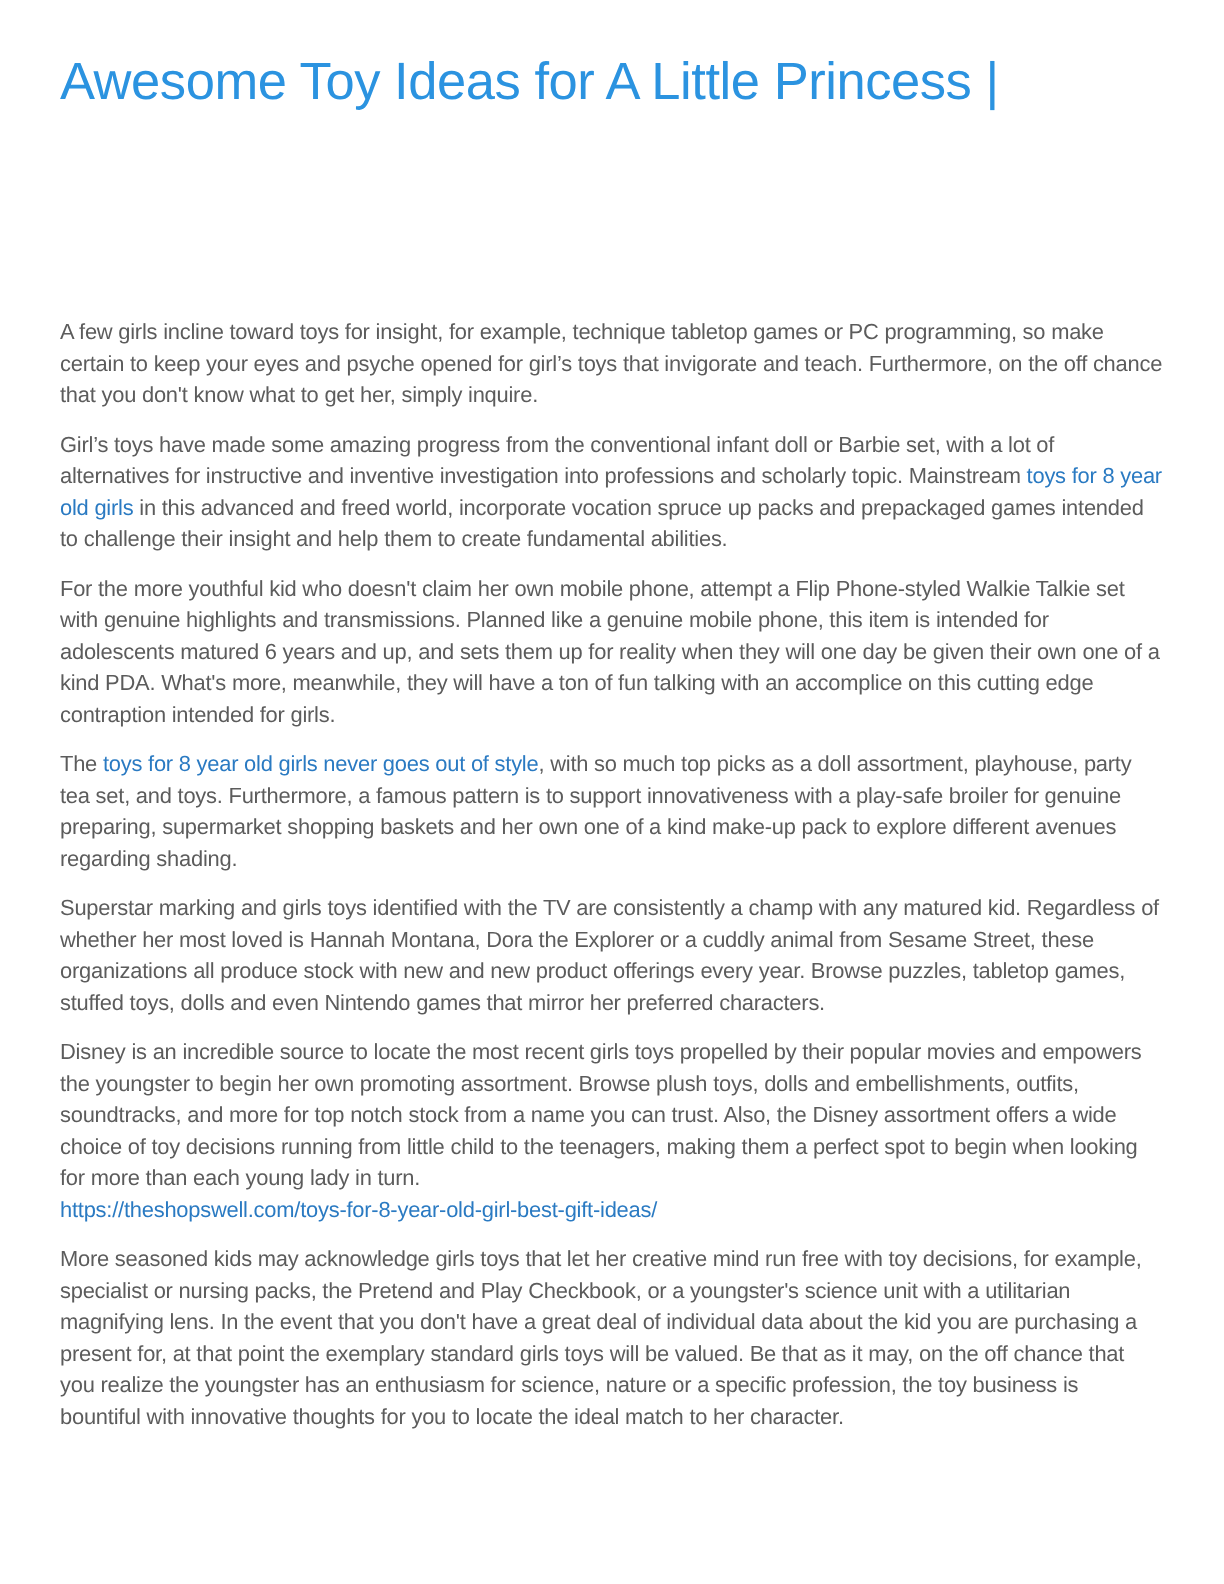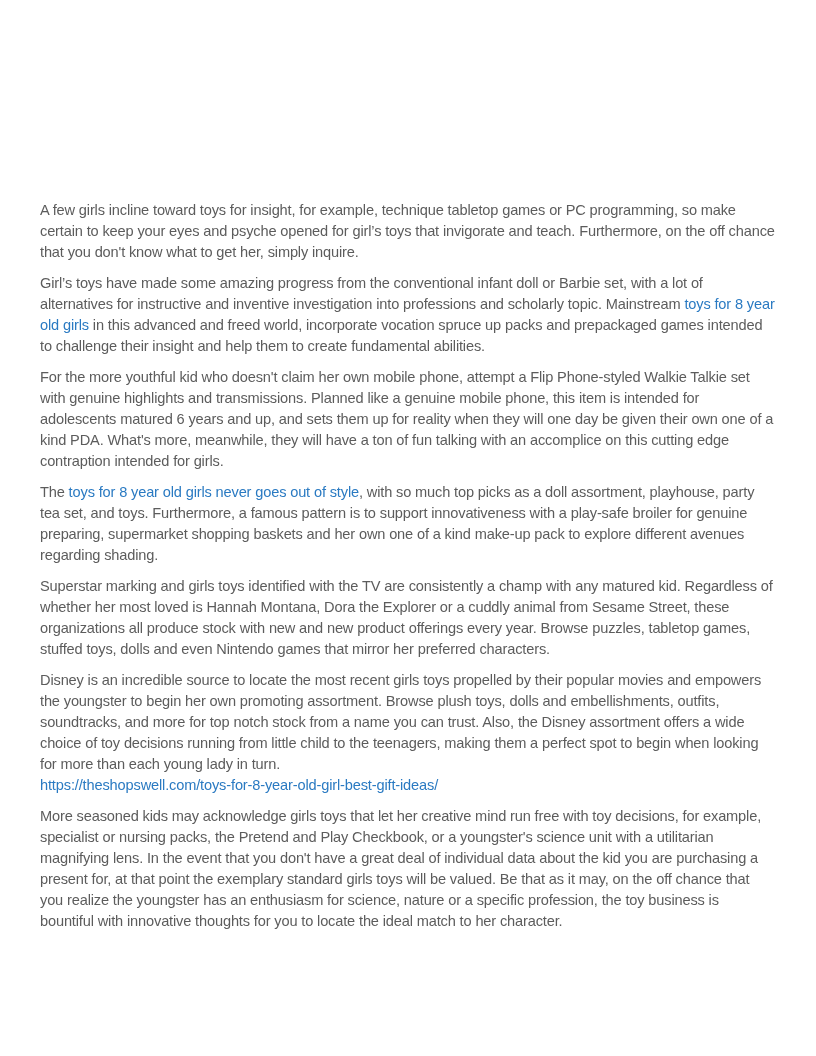--- a/index.html
+++ b/index.html
@@ -13,31 +13,31 @@
     line-height: 50px;
     margin: 0;
     letter-spacing: -0.3px;
   }
   .body { position: absolute; left: 40px; top: 200px; width: 736px; }
   p {
     font-family: "Liberation Sans", sans-serif;
     font-size: 14.6px;
     line-height: 21px;
     color: #5c5c5c;
-    margin: 0 0 10px 0;
+    margin: 12px 0 10px 0;
     letter-spacing: -0.15px;
   }
   a { color: #2a7ac2; text-decoration: none; }
 </style>
 </head>
 <body>
 
 <div class="page">
   <h1>
-    <br>
+    <span>Awesome Toy Ideas for A Little Princess |</span><br>
   </h1>
 </div>
 
 <div class="body">
   <p>A few girls incline toward toys for insight, for example, technique tabletop games or PC programming, so make certain to keep your eyes and psyche opened for girl’s toys that invigorate and teach. Furthermore, on the off chance that you don't know what to get her, simply inquire.</p>
   <p><span>Girl’s toys have made some amazing progress from the conventional infant doll or Barbie set, with a lot of alternatives for instructive and inventive investigation into professions and scholarly topic. Mainstream </span><a href="#">toys for 8 year old girls</a><span> in this advanced and freed world, incorporate vocation spruce up packs and prepackaged games intended to challenge their insight and help them to create fundamental abilities.</span></p>
   <p>For the more youthful kid who doesn't claim her own mobile phone, attempt a Flip Phone-styled Walkie Talkie set with genuine highlights and transmissions. Planned like a genuine mobile phone, this item is intended for adolescents matured 6 years and up, and sets them up for reality when they will one day be given their own one of a kind PDA. What's more, meanwhile, they will have a ton of fun talking with an accomplice on this cutting edge contraption intended for girls.</p>
   <p><span>The </span><a href="#">toys for 8 year old girls never goes out of style</a><span>, with so much top picks as a doll assortment, playhouse, party tea set, and toys. Furthermore, a famous pattern is to support innovativeness with a play-safe broiler for genuine preparing, supermarket shopping baskets and her own one of a kind make-up pack to explore different avenues regarding shading.</span></p>
   <p>Superstar marking and girls toys identified with the TV are consistently a champ with any matured kid. Regardless of whether her most loved is Hannah Montana, Dora the Explorer or a cuddly animal from Sesame Street, these organizations all produce stock with new and new product offerings every year. Browse puzzles, tabletop games, stuffed toys, dolls and even Nintendo games that mirror her preferred characters.</p>
   <p><span>Disney is an incredible source to locate the most recent girls toys propelled by their popular movies and empowers the youngster to begin her own promoting assortment. Browse plush toys, dolls and embellishments, outfits, soundtracks, and more for top notch stock from a name you can trust. Also, the Disney assortment offers a wide choice of toy decisions running from little child to the teenagers, making them a perfect spot to begin when looking for more than each young lady in turn.</span><br><a href="#">https://theshopswell.com/toys-for-8-year-old-girl-best-gift-ideas/</a></p>

